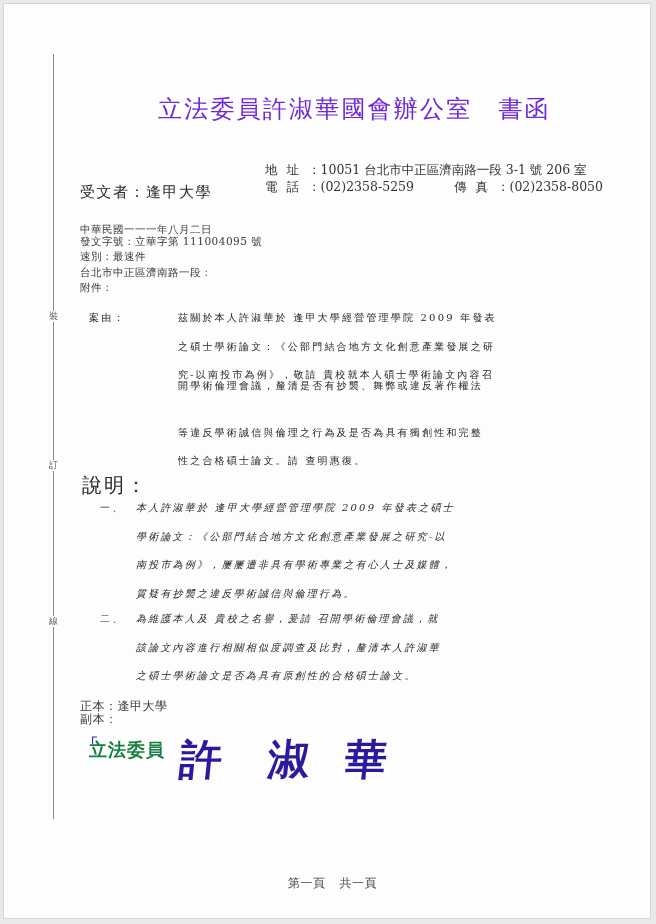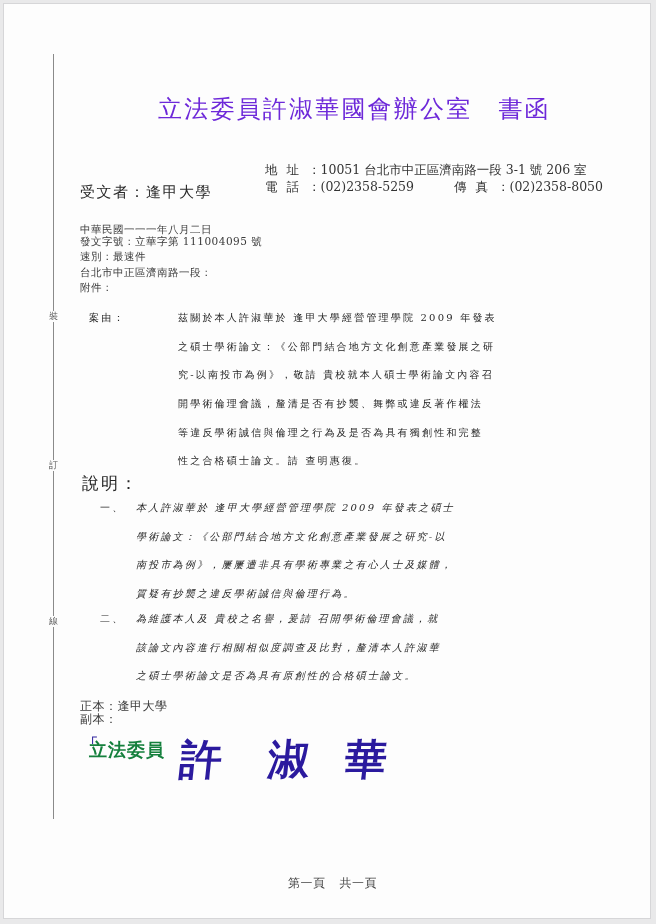--- a/index.html
+++ b/index.html
@@ -31,21 +31,21 @@
   }
   .title .gap { display: inline-block; width: 26px; }
   .contact { font-size: 12.5px; color: #333; left: 265px; margin-top: 31px; }
   .contact .lbl { display: inline-block; letter-spacing: 9px; }
   .contact .gap { display: inline-block; width: 40px; }
   .recipient { left: 80px; top: 183px; font-size: 15px; letter-spacing: 1.5px; color: #2a2a2a; }
   .meta { left: 80px; font-size: 10.5px; color: #3a3a3a; letter-spacing: 0.5px; }
   .body-text { font-size: 10px; letter-spacing: 2.2px; color: #262626; }
   .subject-label { left: 89px; }
   .subj { left: 142px; margin-left: 36px; }
-  .expl-label { left: 82px; top: 472px; font-size: 17px; letter-spacing: 2px; }
+  .expl-label { left: 82px; top: 472px; font-size: 20px; letter-spacing: 2px; }
   .item-num { left: 100px; }
   .item-text { left: 136px; font-style: italic; }
   .copy { left: 80px; font-size: 12px; color: #3a3a3a; letter-spacing: 0.5px; }
   .sig-title {
     left: 89px; top: 738px; font-size: 18px; font-weight: bold; color: #15803d;
     letter-spacing: 1px; font-family: "DejaVu Sans", sans-serif;
   }
   .sig-bracket { left: 84px; top: 735px; font-size: 14px; color: #2b1f9c; font-weight: bold; }
   .sig-name {
     top: 732px; font-size: 42px; font-weight: bold; color: #2b1a9e;
@@ -80,21 +80,21 @@
 <div class="abs meta" style="top:223px">中華民國一一一年八月二日</div>
 <div class="abs meta" style="top:235px">發文字號：立華字第 111004095 號</div>
 <div class="abs meta" style="top:250px">速別：最速件</div>
 <div class="abs meta" style="top:266px">台北市中正區濟南路一段：</div>
 <div class="abs meta" style="top:281px">附件：</div>
 
 <div class="abs body-text subject-label" style="top:311px">案由：</div>
 <div class="abs body-text subj" style="top:311px">茲關於本人許淑華於 逢甲大學經營管理學院 2009 年發表</div>
 <div class="abs body-text subj" style="top:340px">之碩士學術論文：《公部門結合地方文化創意產業發展之研</div>
 <div class="abs body-text subj" style="top:368px">究-以南投市為例》，敬請 貴校就本人碩士學術論文內容召</div>
-<div class="abs body-text subj" style="top:397px">開學術倫理會議，釐清是否有抄襲、舞弊或違反著作權法</div>
+<div class="abs body-text subj" style="top:379px">開學術倫理會議，釐清是否有抄襲、舞弊或違反著作權法</div>
 <div class="abs body-text subj" style="top:426px">等違反學術誠信與倫理之行為及是否為具有獨創性和完整</div>
 <div class="abs body-text subj" style="top:454px">性之合格碩士論文。請 查明惠復。</div>
 
 <div class="abs body-text expl-label">說明：</div>
 
 <div class="abs body-text item-num" style="top:501px">一、</div>
 <div class="abs body-text item-text" style="top:501px">本人許淑華於 逢甲大學經營管理學院 2009 年發表之碩士</div>
 <div class="abs body-text item-text" style="top:530px">學術論文：《公部門結合地方文化創意產業發展之研究-以</div>
 <div class="abs body-text item-text" style="top:558px">南投市為例》，屢屢遭非具有學術專業之有心人士及媒體，</div>
 <div class="abs body-text item-text" style="top:587px">質疑有抄襲之違反學術誠信與倫理行為。</div>

